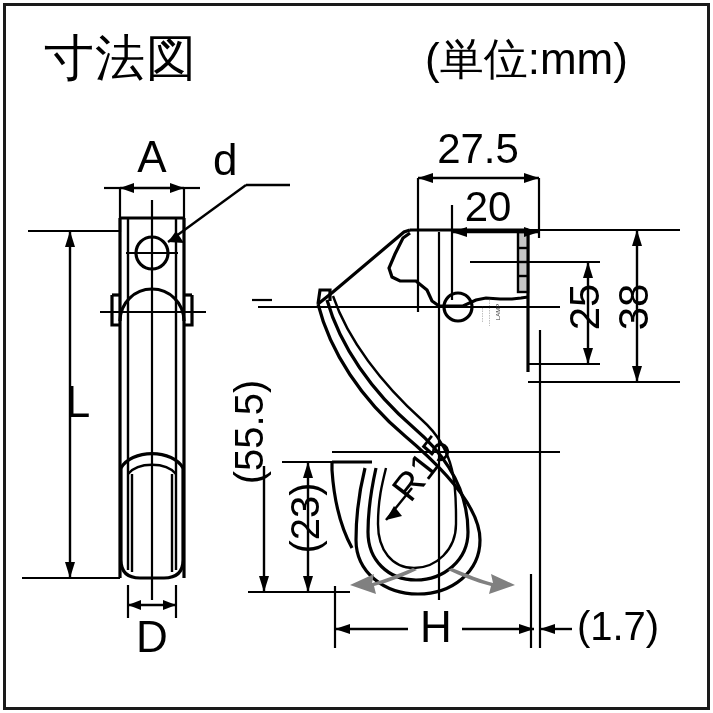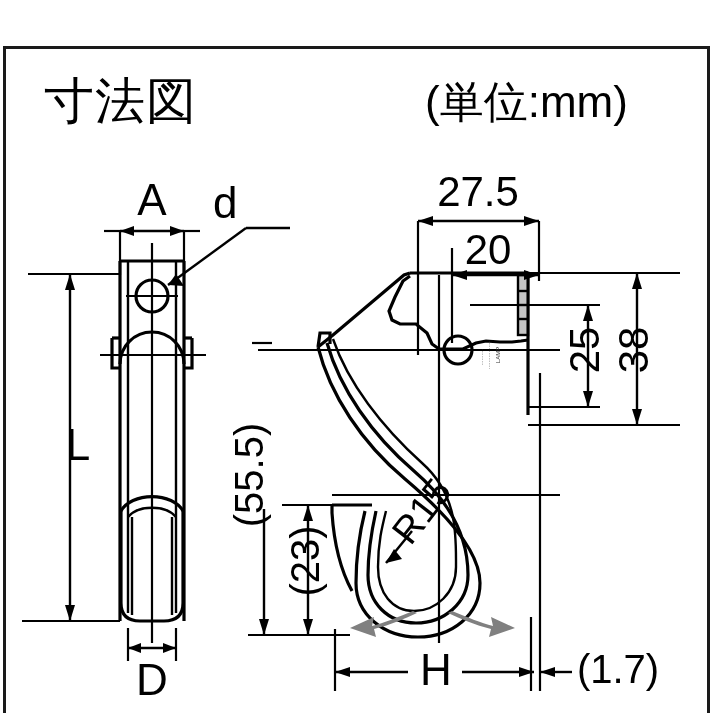--- a/index.html
+++ b/index.html
@@ -6,21 +6,20 @@
   body{
     width:713px;height:713px;
     font-family:"Liberation Sans","DejaVu Sans",sans-serif;
     overflow:hidden;
   }
   #canvas{
     position:relative;
     width:713px;height:531px;
     background:#ffffff;
     box-sizing:border-box;
-    margin-top:43px;
   }
   #frame{
     position:absolute;left:3px;top:3px;
     width:707px;height:707px;
     border:3px solid #1a1a1a;
     box-sizing:border-box;
     pointer-events:none;
   }
   svg#drawing{position:absolute;left:0;top:0;width:713px;height:713px;}
   .txt{

